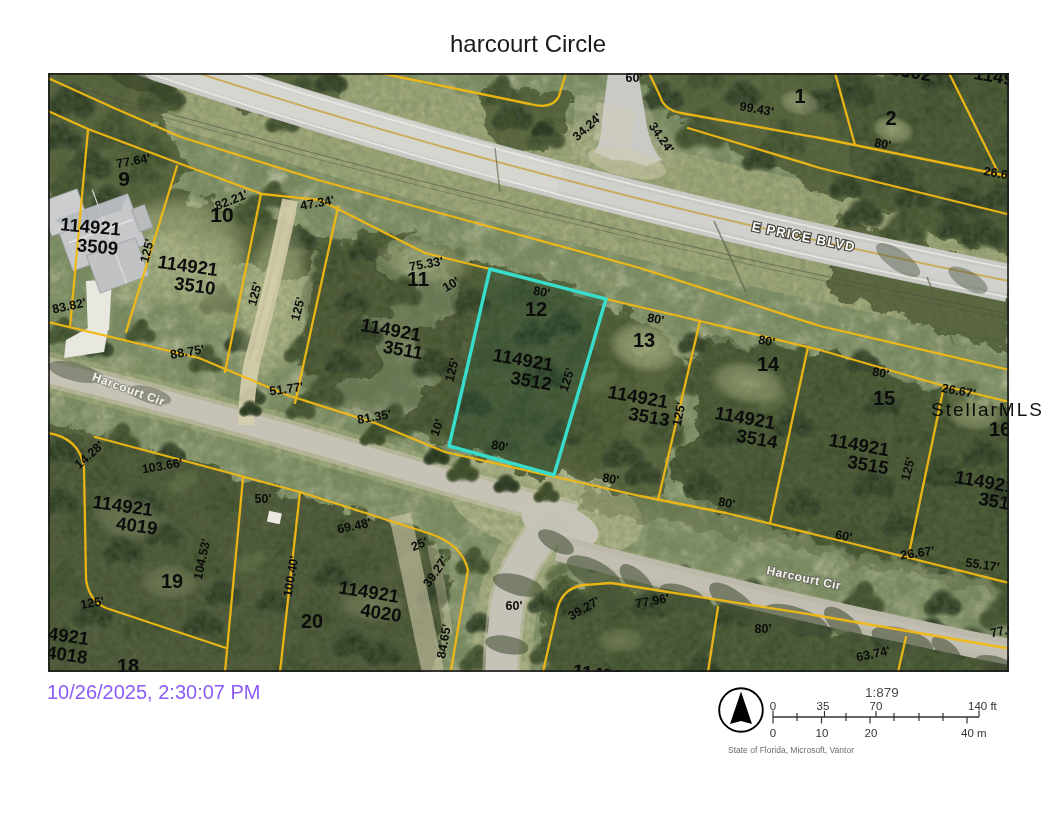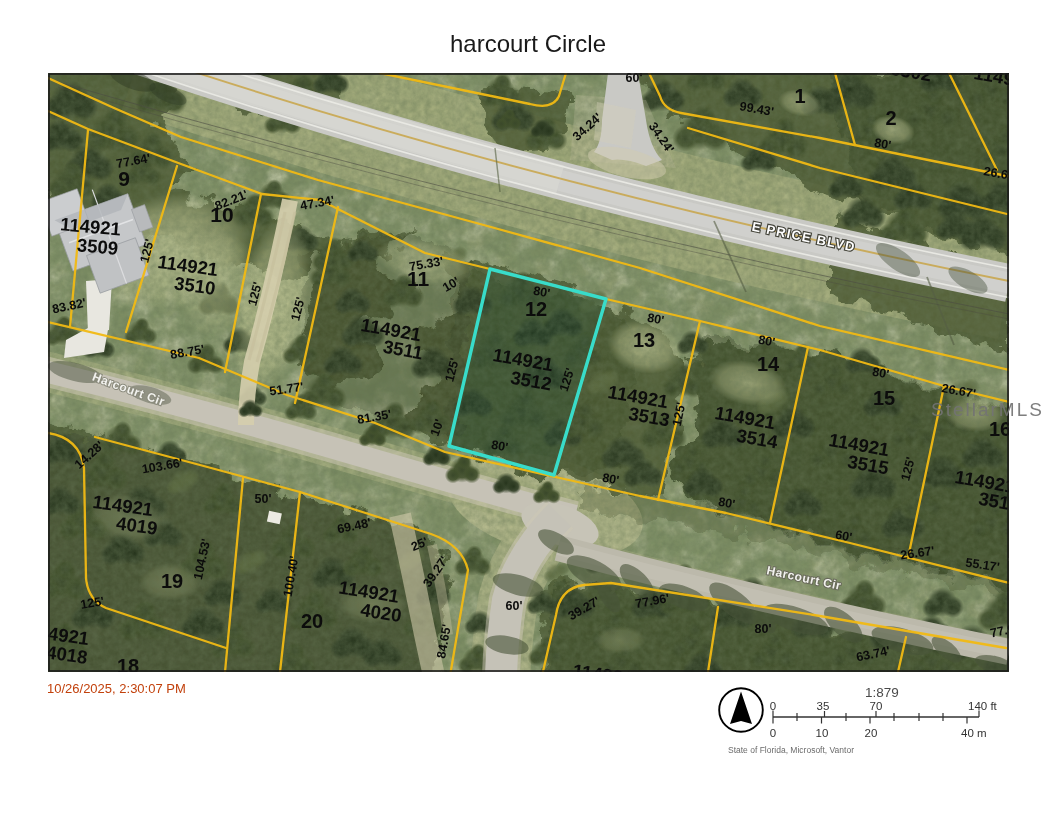--- a/index.html
+++ b/index.html
@@ -1,19 +1,19 @@
 <!DOCTYPE html>
 <html><head>
 <meta charset="utf-8">
 <style>
 html,body{margin:0;padding:0;background:#fff;width:1056px;height:816px;overflow:hidden;}
 body{font-family:"Liberation Sans",sans-serif;position:relative;}
 #title{position:absolute;left:0;top:30px;width:1056px;text-align:center;font-size:24px;color:#1a1a1a;}
-#stamp{position:absolute;left:47px;top:681px;font-size:13px;color:#c2410c;}
-#wm{position:absolute;left:931px;top:399px;font-size:19px;color:#737373;letter-spacing:2px;opacity:0.92;}
+#stamp{position:absolute;left:47px;top:681px;font-size:20px;color:#8b5cf6;}
+#wm{position:absolute;left:931px;top:399px;font-size:19px;color:#000000;letter-spacing:2px;opacity:0.92;}
 #attrib{position:absolute;left:728px;top:745px;font-size:8.5px;color:#6b6b6b;text-align:center;}
 </style>
 </head>
 <body>
 
 <div id="title">harcourt Circle</div>
 
 <svg id="map" width="961" height="599" viewBox="48 73 961 599" style="position:absolute;left:48px;top:73px" xmlns="http://www.w3.org/2000/svg">
 <defs>
 <radialGradient id="tg">

